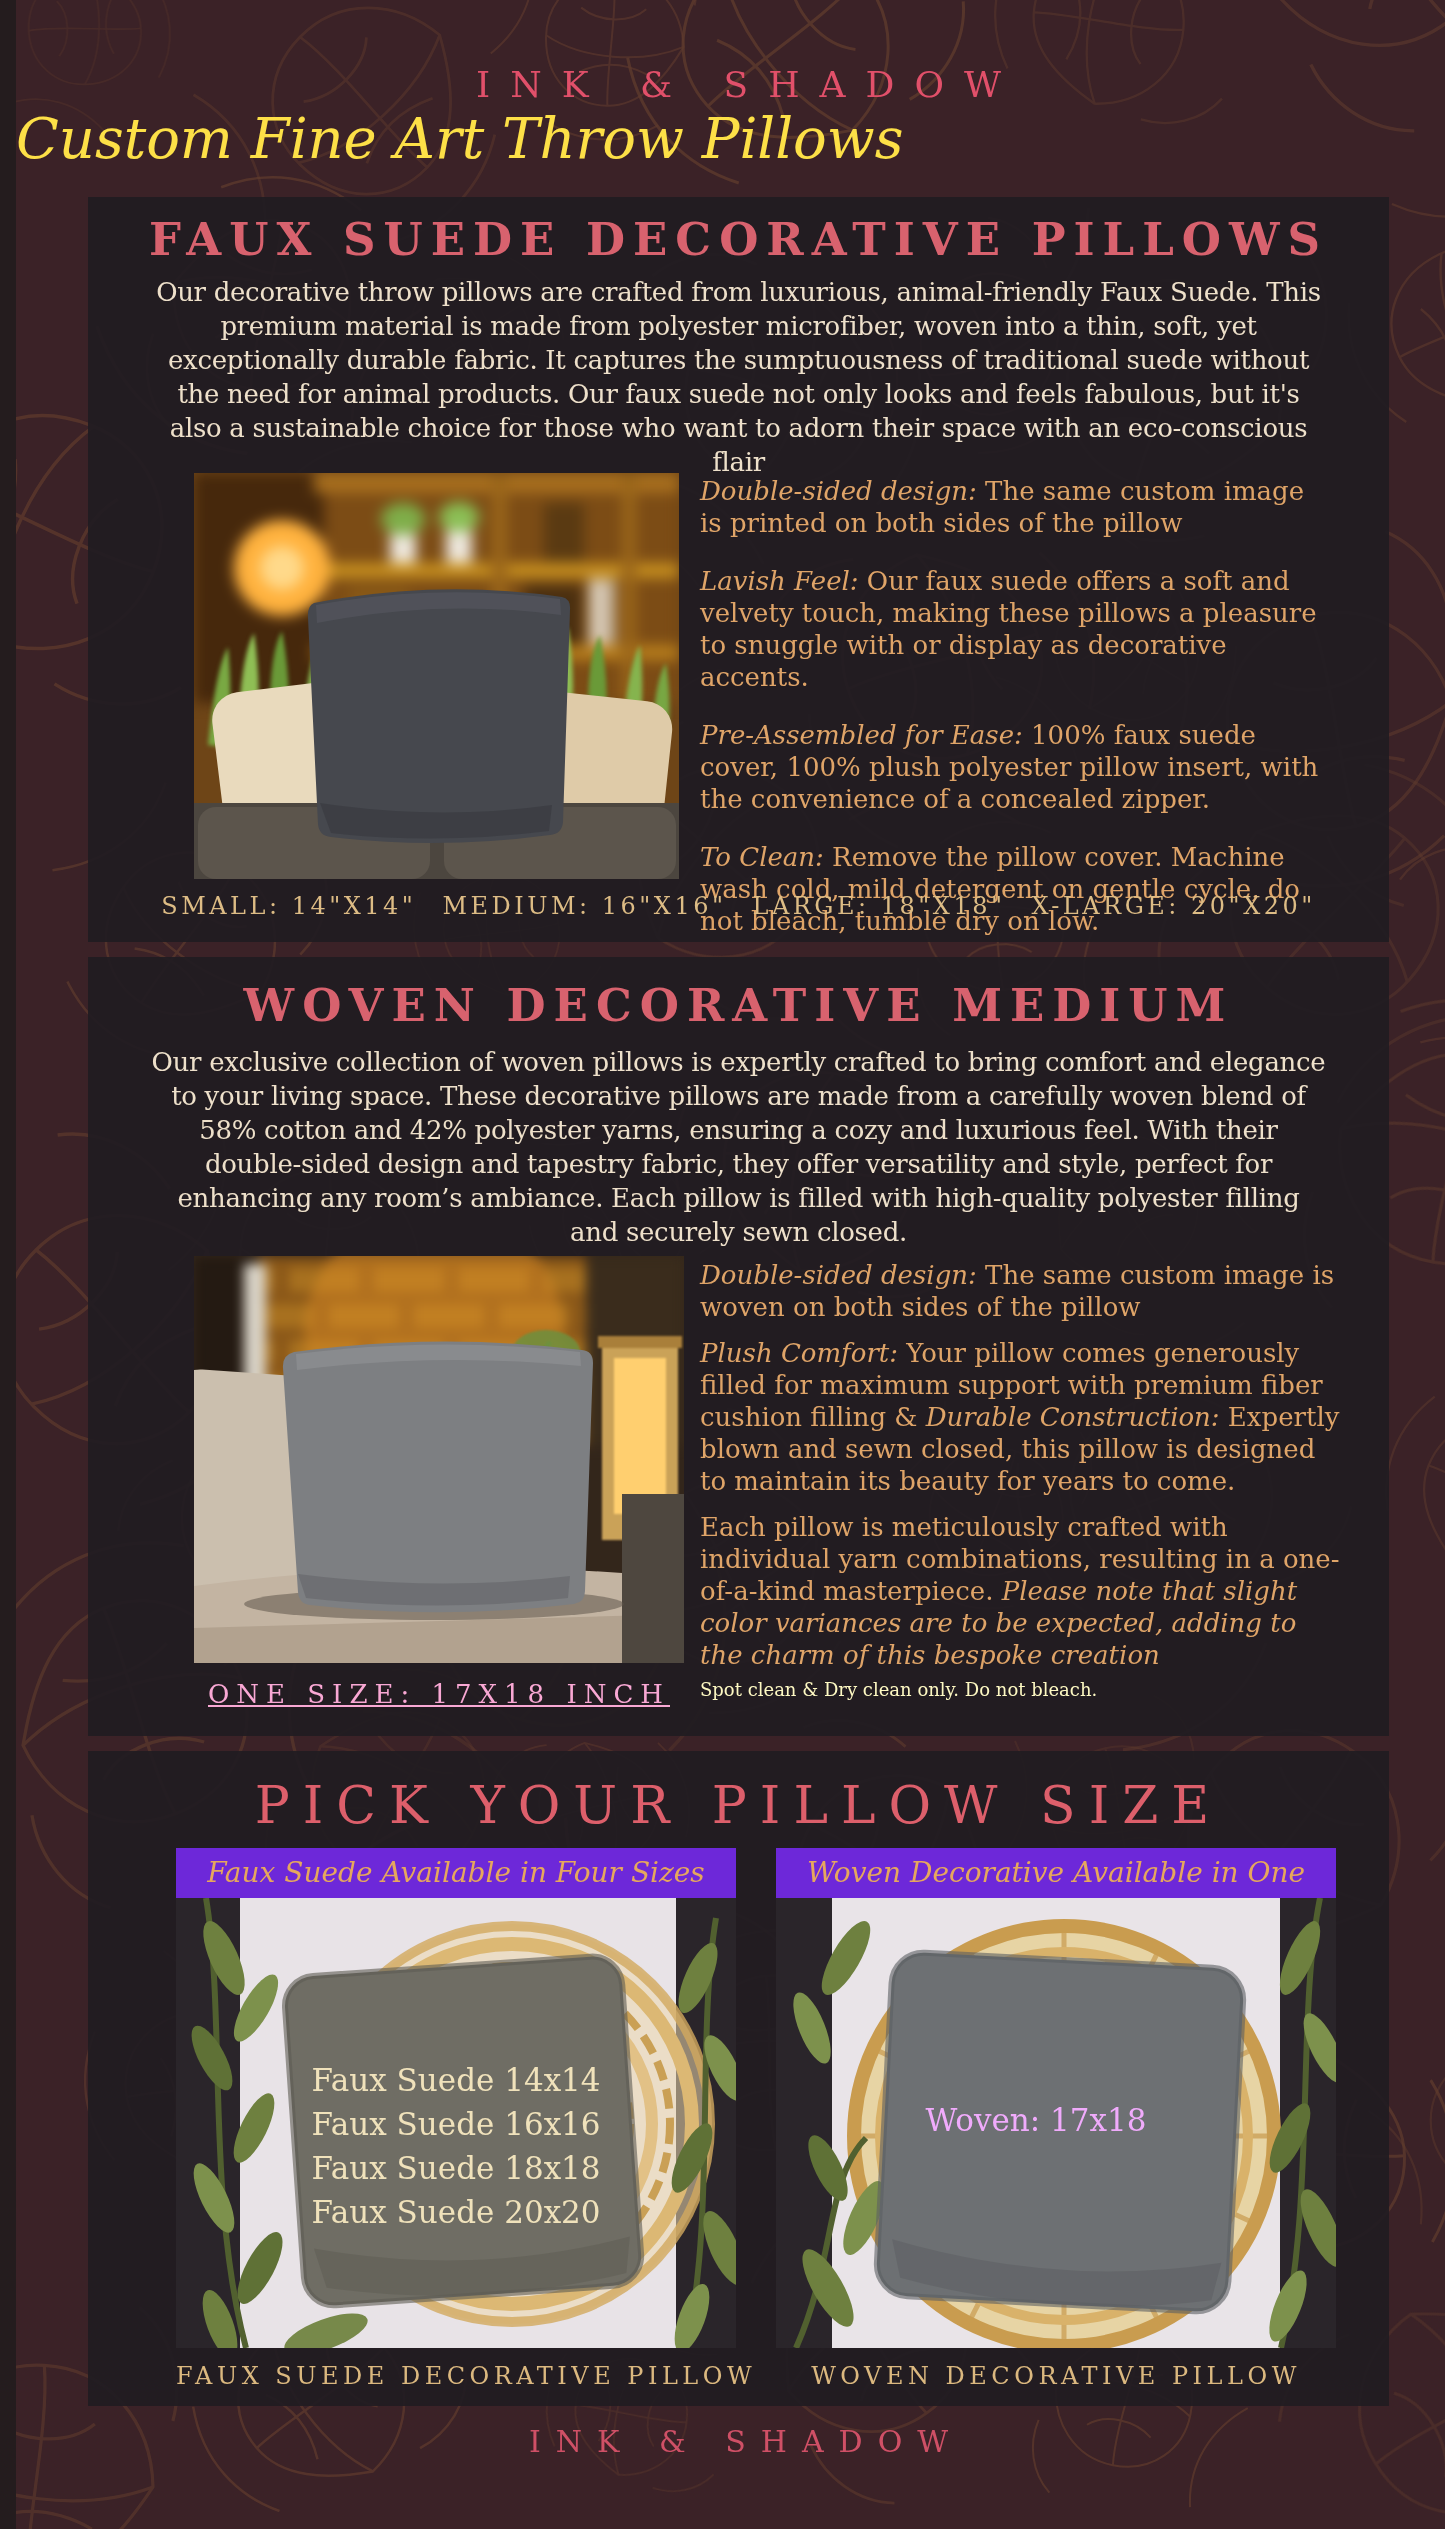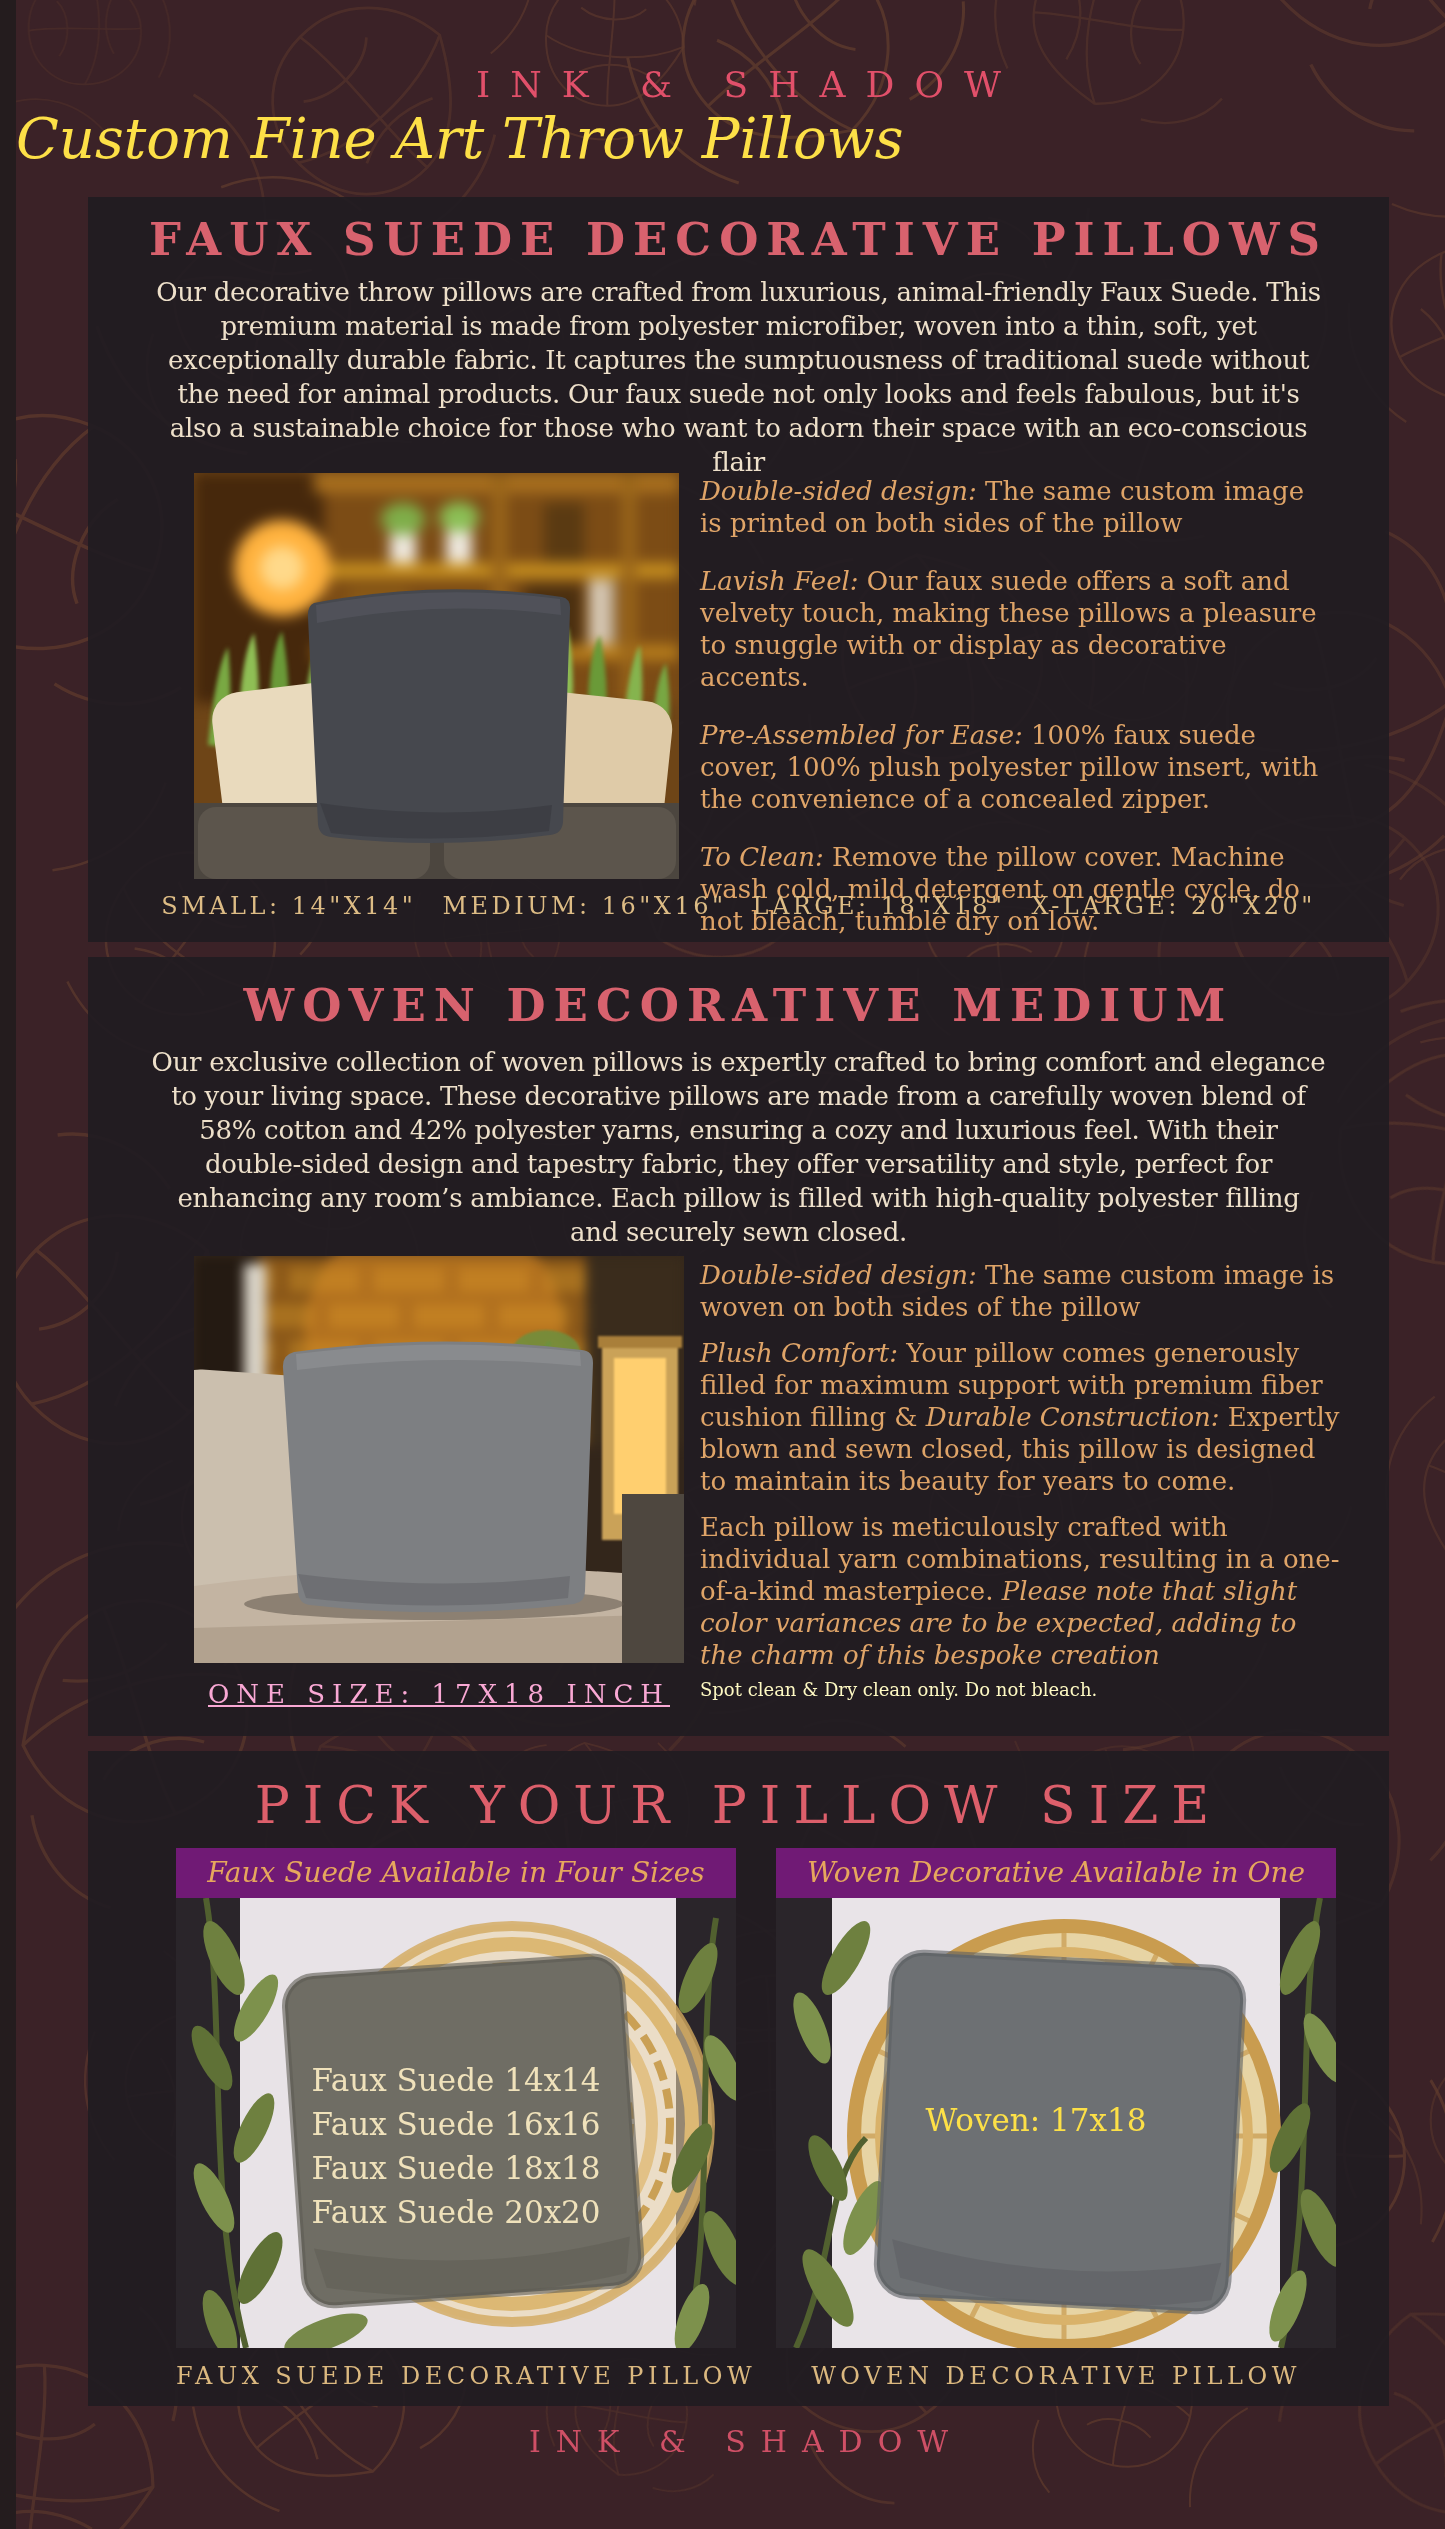--- a/index.html
+++ b/index.html
@@ -37,27 +37,27 @@
               color:#ddbc85;font-size:24px;letter-spacing:3.5px;white-space:nowrap;}
   .one-size{position:absolute;text-align:center;color:#f9a8d4;font-size:26px;letter-spacing:7px;
             white-space:nowrap;text-decoration:underline;}
   .care-note{position:absolute;color:#fef9c3;font-size:18px;}
 
   .pick-title{position:absolute;left:0;width:100%;text-align:center;font-size:52px;
               letter-spacing:13px;color:#dd5f6b;white-space:nowrap;}
   .col{position:absolute;width:560px;}
   .col-left{left:88px;top:97px;}
   .col-right{left:688px;top:97px;}
-  .caption-bar{height:50px;line-height:50px;background:#701a75;text-align:center;
+  .caption-bar{height:50px;line-height:50px;background:#6d28d9;text-align:center;
                font-style:italic;font-size:28px;color:#e6a75d;}
   .flat-photo{position:relative;width:560px;height:450px;overflow:hidden;background:#2a252a;}
   .overlay-lines{position:absolute;left:0;top:160px;width:100%;text-align:center;
                  font-size:31px;line-height:44px;color:#f0e2bb;z-index:2;}
   .overlay-single{position:absolute;left:-20px;top:204px;width:100%;text-align:center;
-                  font-size:31px;color:#fde047;z-index:2;}
+                  font-size:31px;color:#f0abfc;z-index:2;}
   .col-footer{margin-top:14px;text-align:center;font-size:24px;letter-spacing:4.5px;
               color:#dbb87f;white-space:nowrap;}
 
   .footer-brand{top:2424px;left:0;width:100%;text-align:center;font-size:30px;
                 letter-spacing:15px;color:#cf5066;text-indent:15px;}
 </style>
 </head>
 <body>
 
 <div class="page">

